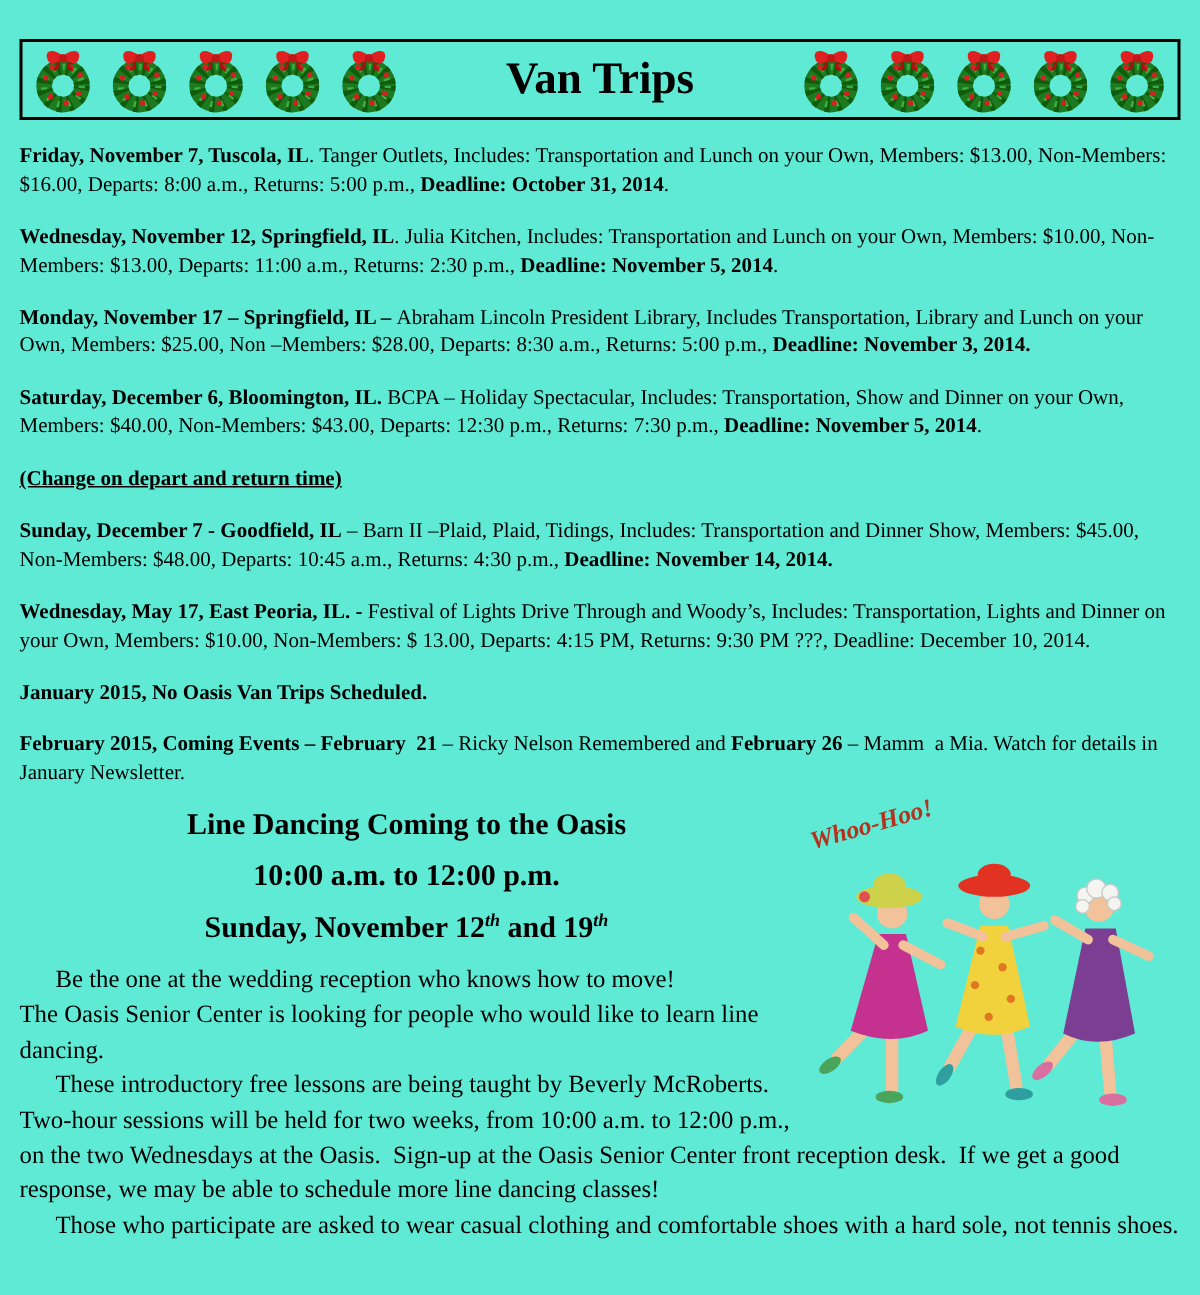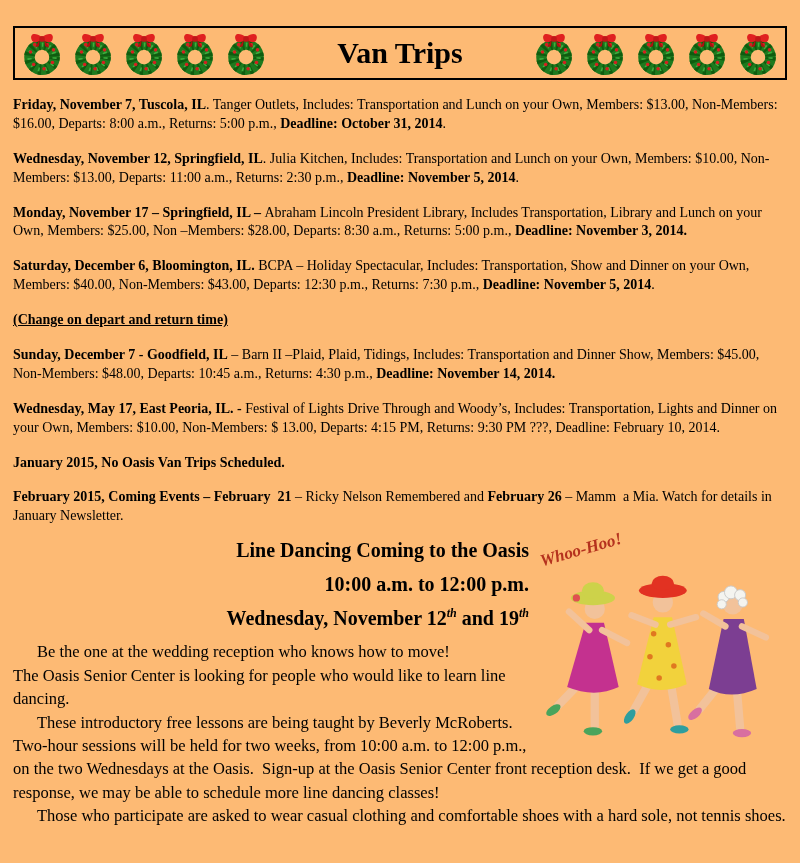--- a/index.html
+++ b/index.html
@@ -1,19 +1,19 @@
 <!DOCTYPE html>
 <html><head>
 <meta charset="utf-8">
 <title>Van Trips</title>
 <style>
   * { box-sizing: border-box; }
   html, body { margin: 0; padding: 0; background: #ffffff; }
   body { font-family: "Liberation Serif", "DejaVu Serif", serif; color: #000000; }
-  .page { width: 800px; min-height: 863px; margin: 0 auto; padding: 26px 13px 10px 13px; background: #fdba74; }
+  .page { width: 800px; min-height: 863px; margin: 0 auto; padding: 26px 13px 10px 13px; background: #5eead4; }
 
   
   .header-strip {
     border: 2px solid #000000;
     display: flex; align-items: center; justify-content: space-between;
     height: 54px; padding: 2px 4px;
   }
   .wreaths { display: flex; gap: 5px; align-items: center; }
   .wreath { width: 46px; height: 46px; display: block; }
   .header-title { font-size: 30px; font-weight: bold; white-space: nowrap; padding: 0 8px; }
@@ -28,21 +28,21 @@
   .ld-section { margin-top: 8px; font-size: 16.5px; }
   .ld-section::after { content: ""; display: block; clear: both; }
   .ld-float { float: right; width: 252px; height: 208px; margin: 0 0 4px 6px; position: relative; }
   .whoo {
     position: absolute; top: 2px; left: 4px;
     transform: rotate(-16deg);
     font-style: italic; font-weight: bold; font-size: 17px;
     color: #b5321e;
   }
   .ladies { position: absolute; top: 24px; left: 0; width: 252px; height: 184px; }
-  .ld-h { text-align: right; font-size: 20px; font-weight: bold; margin: 6px 0 10px 0; line-height: 1.2; }
+  .ld-h { text-align: center; font-size: 20px; font-weight: bold; margin: 6px 0 10px 0; line-height: 1.2; }
   .ld-h sup { font-size: 12px; font-weight: bold; font-style: italic; }
   .ld-par { margin: 0; line-height: 1.42; white-space: pre-wrap; }
   .ld-par.indent { text-indent: 24px; }
   .ld-par.first { margin-top: 4px; }
 
   .svg-defs { position: absolute; width: 0; height: 0; overflow: hidden; }
 </style>
 </head>
 <body>
 
@@ -112,21 +112,21 @@
       </div>
   </div>
 
   <div class="trips">
       <p class="trip"><span class="b">Friday, November 7, Tuscola, IL</span><span>. Tanger Outlets, Includes: Transportation and Lunch on your Own, Members: $13.00, Non-Members: $16.00, Departs: 8:00 a.m., Returns: 5:00 p.m., </span><span class="b">Deadline: October 31, 2014</span><span>.</span></p>
       <p class="trip"><span class="b">Wednesday, November 12, Springfield, IL</span><span>. Julia Kitchen, Includes: Transportation and Lunch on your Own, Members: $10.00, Non-Members: $13.00, Departs: 11:00 a.m., Returns: 2:30 p.m., </span><span class="b">Deadline: November 5, 2014</span><span>.</span></p>
       <p class="trip"><span class="b">Monday, November 17 – Springfield, IL – </span><span>Abraham Lincoln President Library, Includes Transportation, Library and Lunch on your Own, Members: $25.00, Non –Members: $28.00, Departs: 8:30 a.m., Returns: 5:00 p.m., </span><span class="b">Deadline: November 3, 2014.</span></p>
       <p class="trip"><span class="b">Saturday, December 6, Bloomington, IL. </span><span>BCPA – Holiday Spectacular, Includes: Transportation, Show and Dinner on your Own, Members: $40.00, Non-Members: $43.00, Departs: 12:30 p.m., Returns: 7:30 p.m., </span><span class="b">Deadline: November 5, 2014</span><span>.</span></p>
       <p class="trip"><span class="b u">(Change on depart and return time)</span></p>
       <p class="trip"><span class="b">Sunday, December 7 - Goodfield, IL</span><span> – Barn II –Plaid, Plaid, Tidings, Includes: Transportation and Dinner Show, Members: $45.00, Non-Members: $48.00, Departs: 10:45 a.m., Returns: 4:30 p.m., </span><span class="b">Deadline: November 14, 2014.</span></p>
-      <p class="trip"><span class="b">Wednesday, May 17, East Peoria, IL. - </span><span>Festival of Lights Drive Through and Woody’s, Includes: Transportation, Lights and Dinner on your Own, Members: $10.00, Non-Members: $ 13.00, Departs: 4:15 PM, Returns: 9:30 PM ???, Deadline: February 10, 2014.</span></p>
+      <p class="trip"><span class="b">Wednesday, May 17, East Peoria, IL. - </span><span>Festival of Lights Drive Through and Woody’s, Includes: Transportation, Lights and Dinner on your Own, Members: $10.00, Non-Members: $ 13.00, Departs: 4:15 PM, Returns: 9:30 PM ???, Deadline: December 10, 2014.</span></p>
       <p class="trip"><span class="b">January 2015, No Oasis Van Trips Scheduled.</span></p>
       <p class="trip"><span class="b">February 2015, Coming Events – February  21</span><span> – Ricky Nelson Remembered and </span><span class="b">February 26</span><span> – Mamm  a Mia. Watch for details in January Newsletter.</span></p>
     </div>
 
   <div class="ld-section">
 
     <div class="ld-float">
       <div class="whoo">Whoo-Hoo!</div>
       <svg class="ladies" viewBox="0 0 260 200">
 
@@ -179,21 +179,21 @@
             <circle cx="216" cy="36" r="6"></circle>
               <circle cx="219" cy="44" r="5"></circle>
             <circle cx="196" cy="46" r="5"></circle>
           </g>
         </g>
       </svg>
     </div>
 
     <h2 class="ld-h">Line Dancing Coming to the Oasis</h2>
     <h2 class="ld-h">10:00 a.m. to 12:00 p.m.</h2>
-    <h2 class="ld-h"><span>Wednesday, November 12</span><sup>th</sup><span> and 19</span><sup>th</sup></h2>
+    <h2 class="ld-h"><span>Sunday, November 12</span><sup>th</sup><span> and 19</span><sup>th</sup></h2>
 
     <div>
         <p class="ld-par indent first">Be the one at the wedding reception who knows how to move!</p>
         <p class="ld-par">The Oasis Senior Center is looking for people who would like to learn line dancing.</p>
         <p class="ld-par indent">These introductory free lessons are being taught by Beverly McRoberts.  Two-hour sessions will be held for two weeks, from 10:00 a.m. to 12:00 p.m., on the two Wednesdays at the Oasis.  Sign-up at the Oasis Senior Center front reception desk.  If we get a good response, we may be able to schedule more line dancing classes!</p>
         <p class="ld-par indent">Those who participate are asked to wear casual clothing and comfortable shoes with a hard sole, not tennis shoes.</p>
       </div>
 
   </div>
 

